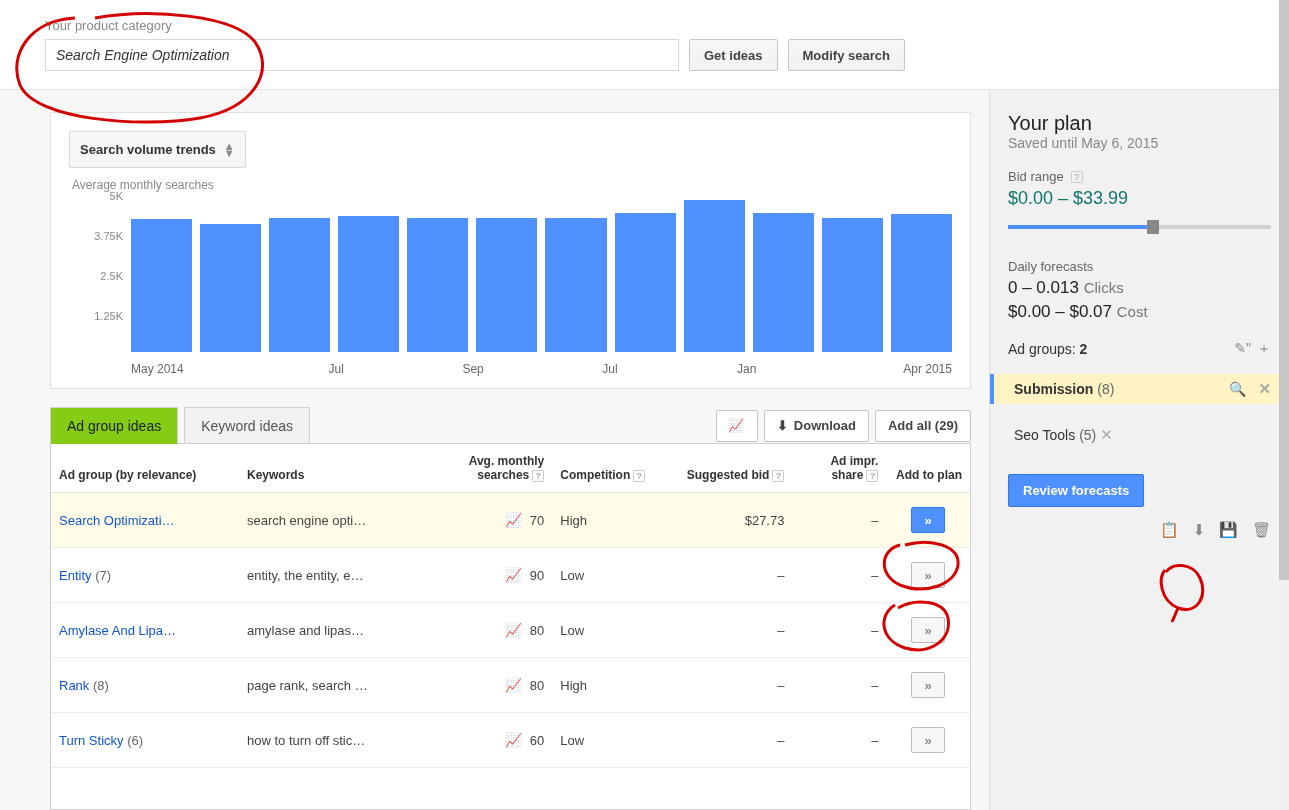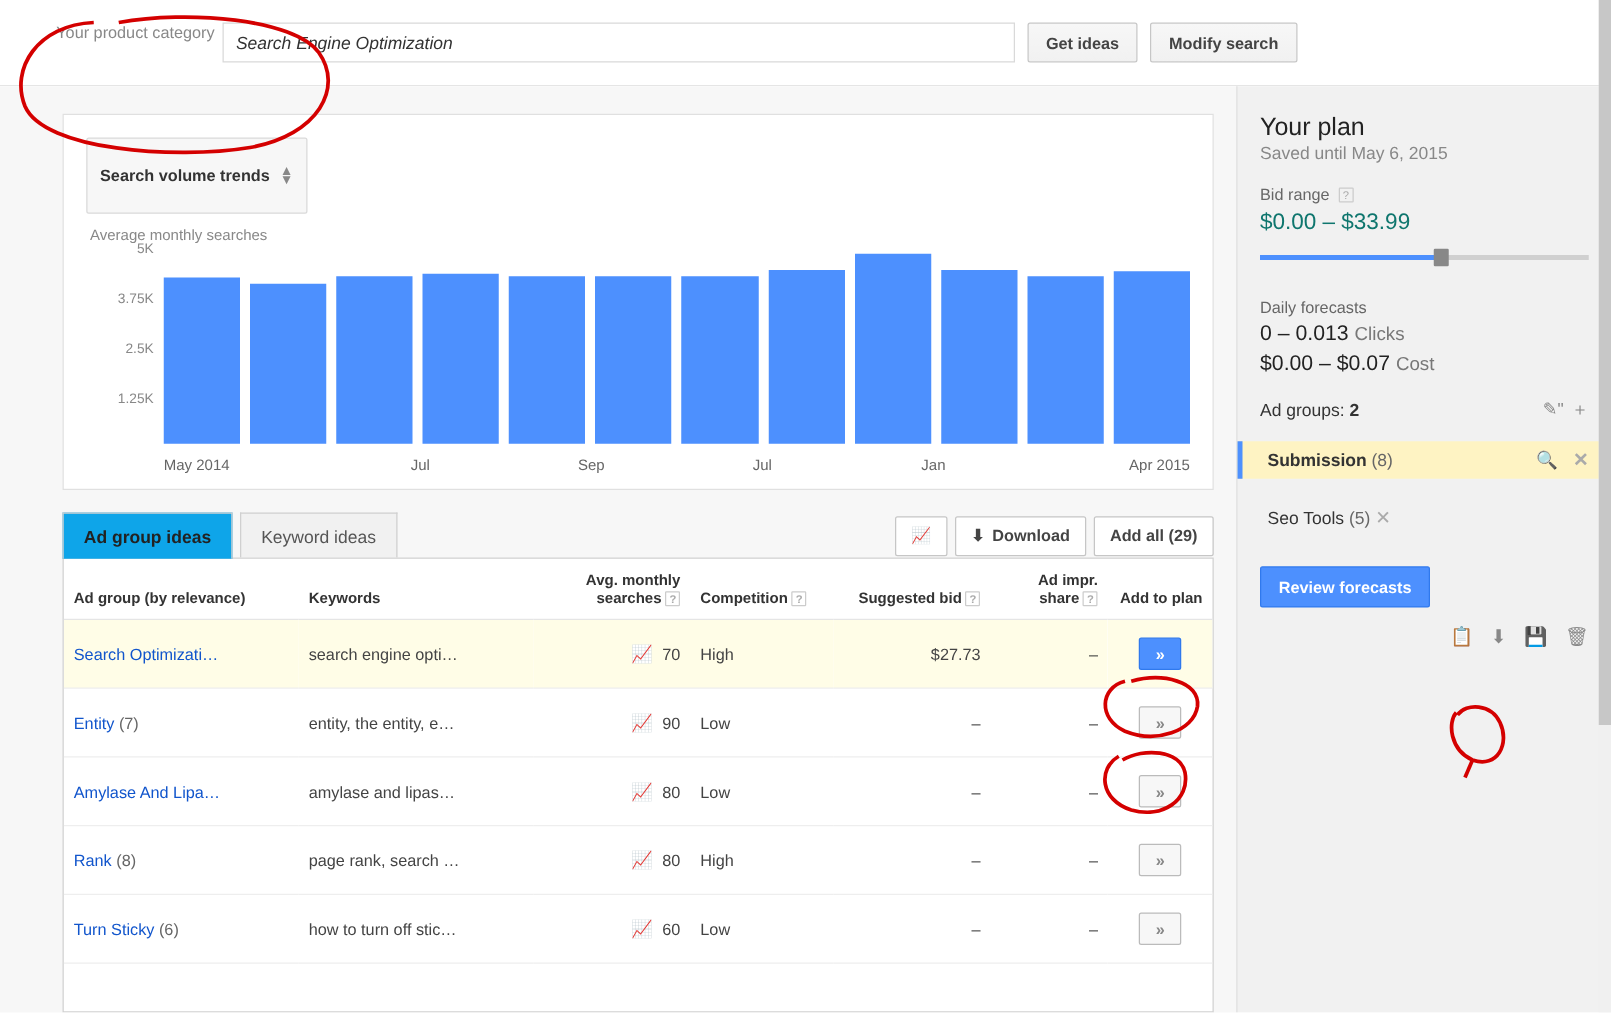--- a/index.html
+++ b/index.html
@@ -1,40 +1,40 @@
 <!DOCTYPE html>
 <html><head>
 <meta charset="utf-8">
 <style>
 *{box-sizing:border-box;margin:0;padding:0}
 body{font-family:Arial,Helvetica,sans-serif;font-size:13px;color:#333;background:#fff;overflow:hidden}
 .page{width:1289px;height:810px;position:relative;display:flex;flex-direction:column}
 .topbar{padding:18px 45px 18px 45px;border-bottom:1px solid #e5e5e5;display:flex;align-items:flex-end;gap:10px}
-.top-left{display:flex;flex-direction:row;gap:6px;flex:0 0 auto}
+.top-left{display:flex;flex-direction:column;gap:6px;flex:0 0 auto}
 .cat-label{color:#888;font-size:13px}
 .cat-input{width:634px;height:32px;border:1px solid #d9d9d9;padding:0 10px;font-size:14px;font-style:italic;color:#333}
 .btn{height:32px;padding:0 14px;background:linear-gradient(#f7f7f7,#f1f1f1);border:1px solid #c6c6c6;color:#444;font-size:13px;font-weight:bold;cursor:pointer;border-radius:2px}
 .body{flex:1;display:flex;background:#fff}
 .main{flex:1;padding:22px 18px 0 50px;background:#f7f7f7;border-top:0;display:flex;flex-direction:column;min-width:0}
 .main .card{background:#fff;border:1px solid #e0e0e0;padding:18px 18px 12px 18px;margin:0 0 18px 0}
-.trend-sel{display:inline-flex;align-items:center;gap:8px;border:1px solid #d9d9d9;background:#f7f7f7;padding:22px 10px;font-size:13px;font-weight:bold;cursor:pointer;border-radius:2px}
+.trend-sel{display:inline-flex;align-items:center;gap:8px;border:1px solid #d9d9d9;background:#f7f7f7;padding:10px 10px;font-size:13px;font-weight:bold;cursor:pointer;border-radius:2px}
 .trend-sel .sort{font-size:11px;color:#888;line-height:7px}
 .chart-title{margin:10px 0 4px 3px;color:#888;font-size:12px}
 .chart{position:relative;height:160px;display:flex;align-items:flex-end;padding-left:62px;padding-bottom:4px}
 .yaxis{position:absolute;left:0;top:0;height:160px;width:60px}
 .ytick{position:absolute;right:6px;font-size:11px;color:#888;transform:translateY(-50%)}
 .bars{flex:1;display:flex;align-items:flex-end;gap:8px;height:160px}
 .bar{flex:1;background:#4d90fe;min-width:10px}
 .xaxis{display:flex;padding-left:62px;margin-top:6px}
 .xl{flex:2;font-size:12px;color:#666;text-align:center}
 .xl.first{text-align:left}
 .xl.last{text-align:right}
 .tabrow{display:flex;align-items:center;gap:6px}
 .tab{padding:10px 16px;border:1px solid #d0d0d0;background:#f1f1f1;color:#555;cursor:pointer;font-size:14px;border-bottom:none}
-.tab.active{background:#0ea5e9;font-weight:bold;color:#222;position:relative;z-index:2}
+.tab.active{background:#84cc16;font-weight:normal;color:#222;position:relative;z-index:2}
 .tab-spacer{flex:1}
 .tool-btn{height:32px;min-width:32px;padding:0 12px;background:#fff;border:1px solid #c6c6c6;color:#444;font-size:13px;cursor:pointer;display:inline-flex;align-items:center;gap:6px;border-radius:2px;font-weight:bold}
 .table-wrap{background:#fff;border:1px solid #d0d0d0;margin-top:-1px;flex:1;overflow:hidden}
 table{width:100%;border-collapse:collapse;table-layout:fixed}
 th{text-align:left;font-weight:bold;color:#333;padding:10px 8px;border-bottom:1px solid #e5e5e5;font-size:12px;vertical-align:bottom}
 th.r{text-align:right}
 td{padding:14px 8px;border-bottom:1px solid #eee;font-size:13px;color:#444;white-space:nowrap;overflow:hidden;text-overflow:ellipsis}
 td.r{text-align:right}
 td.c{text-align:center}
 tr.sel td{background:#fffde7}

